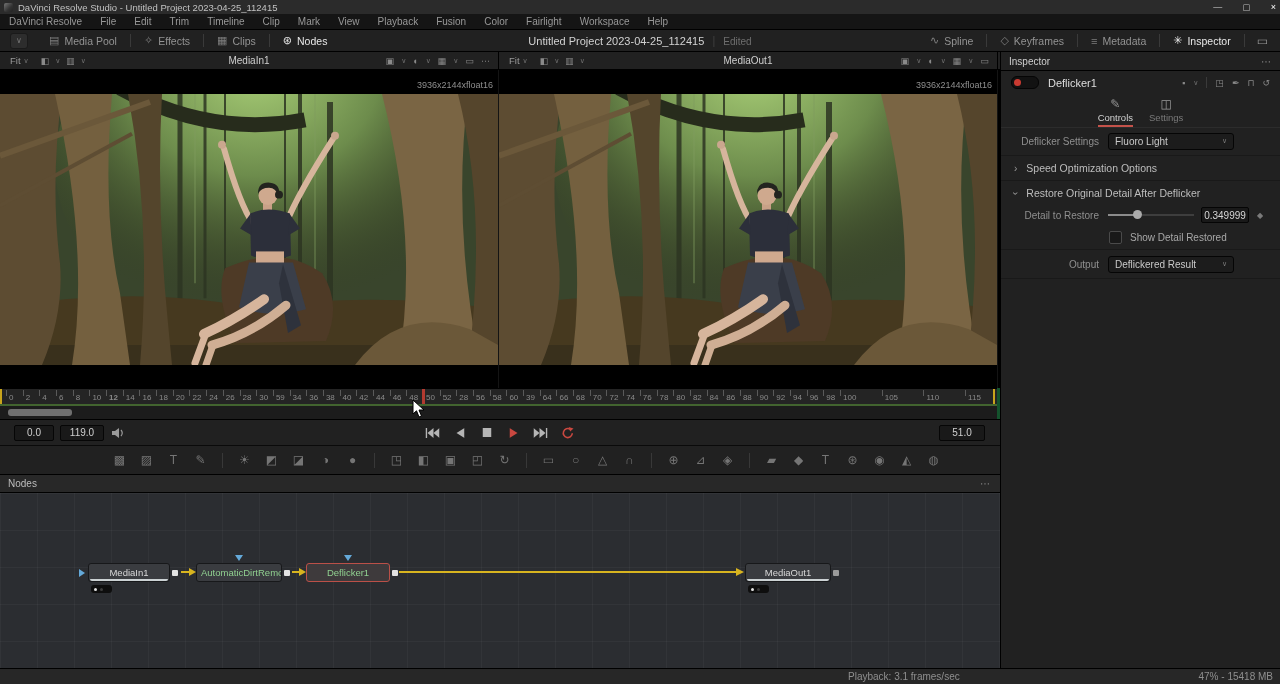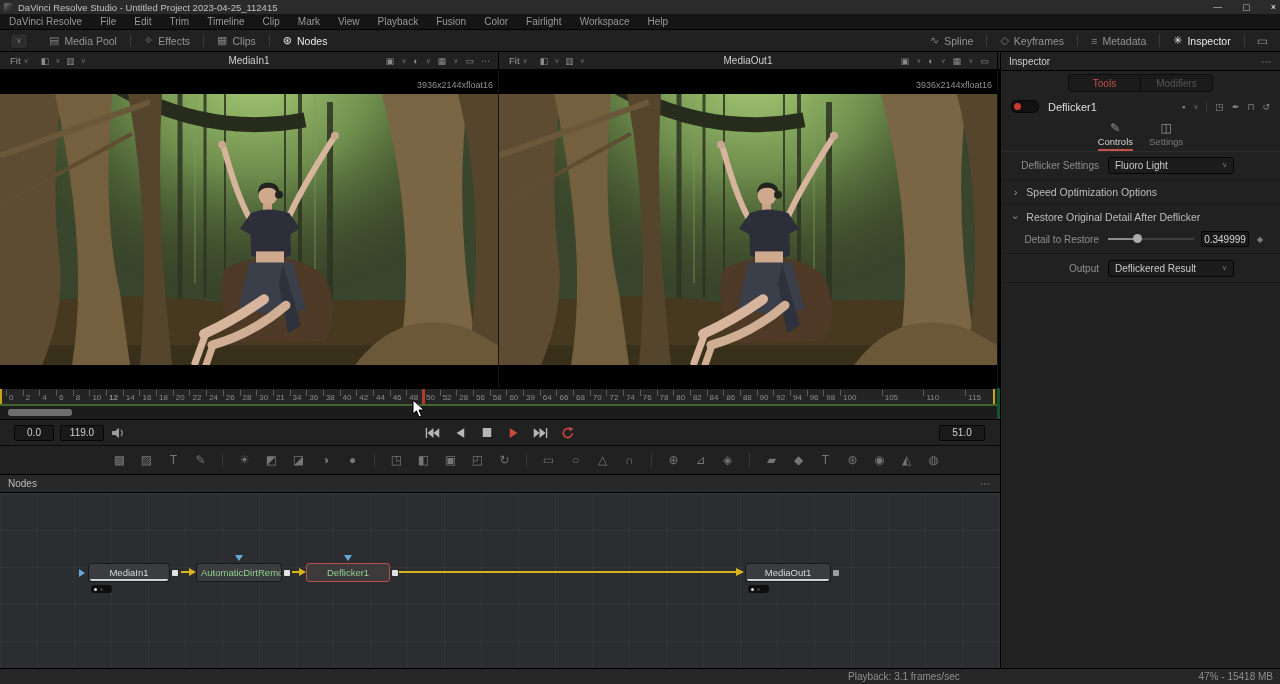--- a/index.html
+++ b/index.html
@@ -227,20 +227,25 @@
       <span class="tb-btn">
         <span class="ticon">▦</span>
         <span>Clips</span>
       </span>
       <span class="tb-sep"></span>
       <span class="tb-btn active">
         <span class="ticon">⊛</span>
         <span>Nodes</span>
       </span>
     </div>
+  <div id="proj-title">
+    <span class="pt">Untitled Project 2023-04-25_112415</span>
+    <span class="pdiv"></span>
+    <span class="ed">Edited</span>
+  </div>
   <div id="topbar-right">
     <div class="tb-group" id="hdr-right">
         <span class="tb-btn">
           <span class="ticon">∿</span>
           <span>Spline</span>
         </span>
         <span class="tb-sep"></span>
         <span class="tb-btn">
           <span class="ticon">◇</span>
           <span>Keyframes</span>
@@ -355,21 +360,21 @@
           <span class="ticklab" style="left: 192.48px;">22</span>
           <div class="tickline" style="left: 206.16px;"></div>
           <span class="ticklab" style="left: 209.16px;">24</span>
           <div class="tickline" style="left: 222.84px;"></div>
           <span class="ticklab" style="left: 225.84px;">26</span>
           <div class="tickline" style="left: 239.52px;"></div>
           <span class="ticklab" style="left: 242.52px;">28</span>
           <div class="tickline" style="left: 256.2px;"></div>
           <span class="ticklab" style="left: 259.2px;">30</span>
           <div class="tickline" style="left: 272.88px;"></div>
-          <span class="ticklab" style="left: 275.88px;">21</span>
+          <span class="ticklab" style="left: 275.88px;">59</span>
           <div class="tickline" style="left: 289.56px;"></div>
           <span class="ticklab" style="left: 292.56px;">34</span>
           <div class="tickline" style="left: 306.24px;"></div>
           <span class="ticklab" style="left: 309.24px;">36</span>
           <div class="tickline" style="left: 322.92px;"></div>
           <span class="ticklab" style="left: 325.92px;">38</span>
           <div class="tickline" style="left: 339.6px;"></div>
           <span class="ticklab" style="left: 342.6px;">40</span>
           <div class="tickline" style="left: 356.28px;"></div>
           <span class="ticklab" style="left: 359.28px;">42</span>
@@ -581,26 +586,20 @@
           </div>
         </div>
     </div>
   </div>
 
   <div id="insp-col">
     <div id="insp-header">
       <span class="ih-title">Inspector</span>
       <span class="ih-dots">⋯</span>
     </div>
-    <div id="insp-tabs">
-      <div class="seg">
-        <div class="seg-btn tools">Tools</div>
-        <div class="seg-btn mods">Modifiers</div>
-      </div>
-    </div>
     <div id="node-row">
       <span class="toggle">
           <i></i>
         </span>
       <span class="nname">Deflicker1</span>
       <span class="nr-icons">
         <span>▪</span>
           <span class="chev">∨</span>
         <span class="vdiv"></span>
         <span>◳</span>
@@ -640,20 +639,24 @@
     <div class="insp-row">
       <span class="insp-label">Detail to Restore</span>
       <div class="slider">
         <div class="trackA" id="trkA" style="width: 34%;"></div>
           <div class="trackB" id="trkB" style="width: 60%;"></div>
           <div class="knob" id="knob" style="left: calc(34% - 4px);"></div>
       </div>
       <div class="valbox">0.349999</div>
       <span class="kfdiamond">◆</span>
     </div>
+    <div class="insp-row" style="height:20px">
+      <span class="checkbox"></span>
+      <span class="cb-label">Show Detail Restored</span>
+    </div>
     <div class="hr"></div>
     <div class="insp-row">
       <span class="insp-label">Output</span>
       <div class="dropdown">
         <span>Deflickered Result</span>
           <span class="dd-chev">∨</span>
       </div>
     </div>
     <div class="hr"></div>
   </div>

